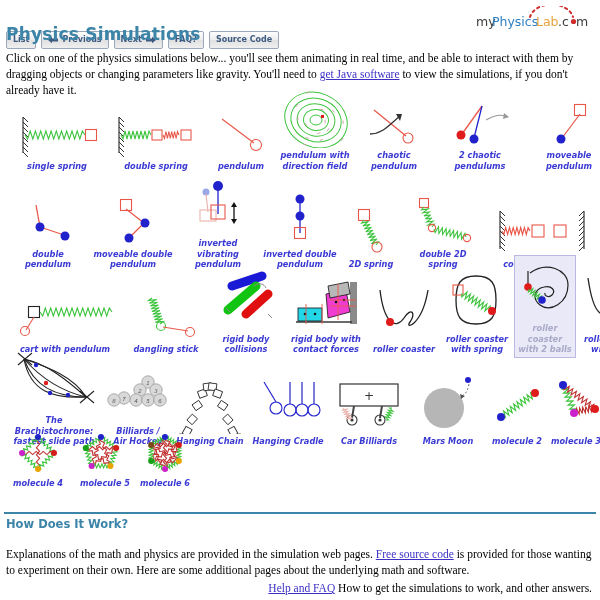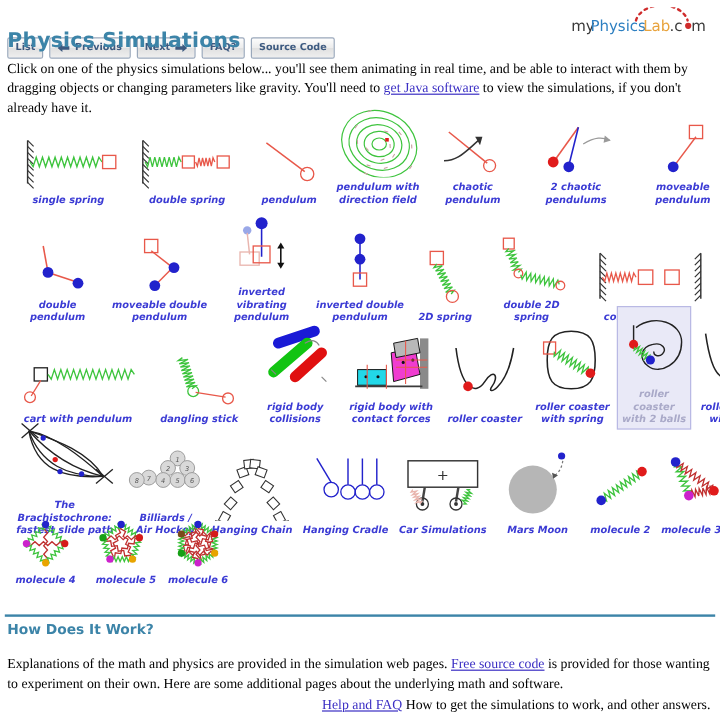--- a/index.html
+++ b/index.html
@@ -530,21 +530,21 @@
               <line x1="24" y1="38" x2="22" y2="50" stroke="#444" stroke-width="2"></line>
               <line x1="52" y1="38" x2="50" y2="50" stroke="#444" stroke-width="2"></line>
               <circle cx="22" cy="52" r="5" stroke="#333" stroke-width="1.1" fill="none"></circle>
               <circle cx="22" cy="52" r="1.6" fill="#333"></circle>
               <circle cx="50" cy="52" r="5" stroke="#333" stroke-width="1.1" fill="none"></circle>
               <circle cx="50" cy="52" r="1.6" fill="#333"></circle>
               <path d="M14 40 L12.6 42.1 L17.1 41.2 L13.7 44.3 L18.1 43.4 L14.8 46.4 L19.2 45.6 L15.9 48.6 L20.3 47.7 L16.9 50.8 L21.4 49.9 L20 52" stroke="#e9b5ae" stroke-width="1.1" fill="none"></path>
               <path d="M62 40 L59.5 40.1 L62.9 43.2 L58.4 42.3 L61.8 45.3 L57.3 44.5 L60.7 47.5 L56.2 46.7 L59.6 49.7 L55.1 48.8 L58.5 51.9 L56 52" stroke="#3ec43e" stroke-width="1.1" fill="none"></path>
             </svg>
           </div>
-          <div class="caption">Car Simulations</div>
+          <div class="caption">Car Billiards</div>
         </div>
         <div class="sim" style="width: 76px;">
           <div class="thumb">
             <svg width="72" height="66" viewBox="0 0 72 66">
               <circle cx="32" cy="40" r="20" fill="#b6b6b6"></circle>
               <circle cx="56" cy="12" r="3" fill="#2222cc"></circle>
               <path d="M57 16 C56 22 54 26 50 28" stroke="#777" stroke-width="1" fill="none" stroke-dasharray="2 2"></path>
               <path d="M48 26 L53 28 L49 31 Z" fill="#555"></path>
             </svg>
           </div>

